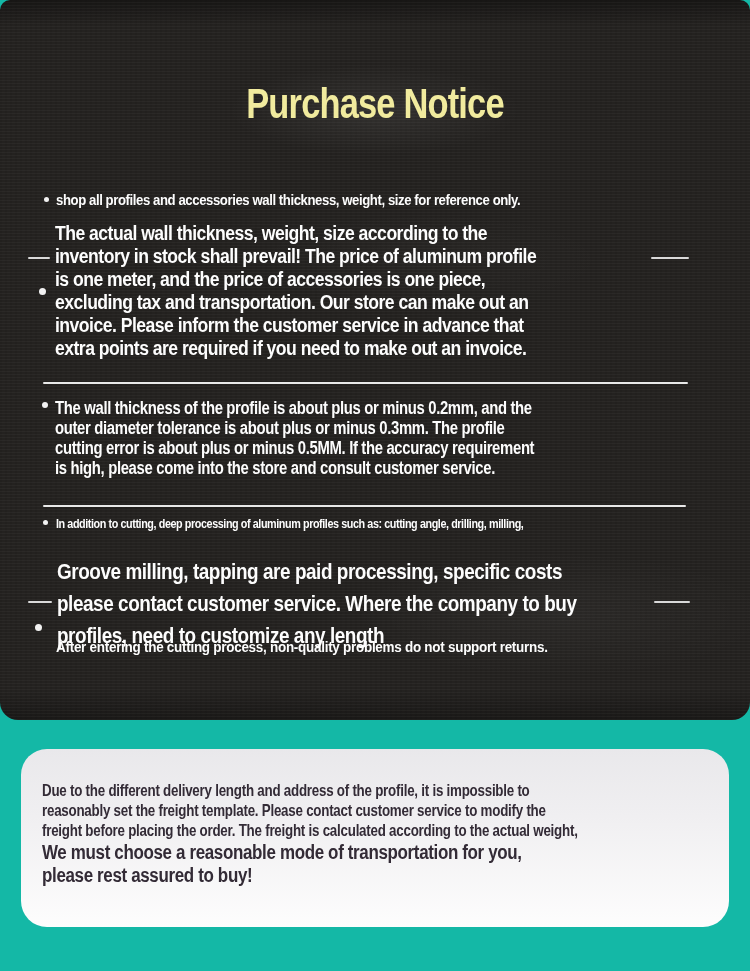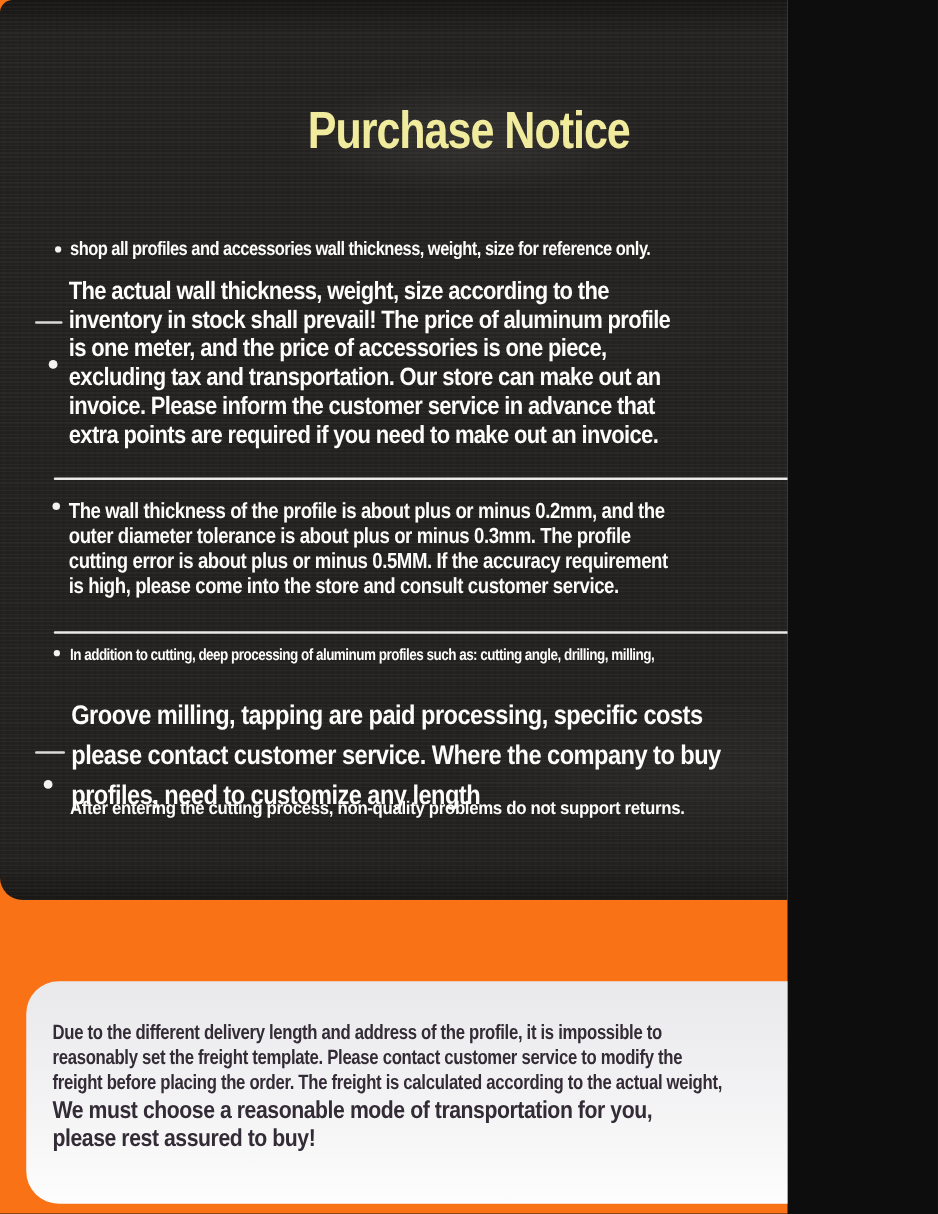--- a/index.html
+++ b/index.html
@@ -1,18 +1,18 @@
 <!DOCTYPE html>
 <html><head>
 <meta charset="utf-8">
 <style>
   html,body{margin:0;padding:0;background:#0d0d0d;}
   .canvas{
-    position:relative;width:630px;height:971px;overflow:hidden;
-    background:#f97316;
+    position:relative;width:750px;height:971px;overflow:hidden;
+    background:#14b8a6;
     font-family:"Liberation Sans", sans-serif;
     font-weight:700;
   }
   
   .panel{
     position:absolute;left:0;top:0;width:750px;height:720px;
     border-radius:10px 10px 18px 18px;
     background-color:#242220;
     background-image:
       radial-gradient(ellipse 210px 65px at 375px 110px, rgba(255,255,255,0.07), rgba(255,255,255,0) 70%),
@@ -44,21 +44,21 @@
   .divider{position:absolute;height:2px;background:#e9e9e9;border-radius:1px;}
   .divider-1{left:43px;top:382px;width:645px;}
   .divider-2{left:43px;top:505px;width:643px;}
   .dash{position:absolute;height:2px;background:#d9d9d9;border-radius:1px;}
   .dash-s2-left{left:28px;top:257px;width:22px;}
   .dash-s2-right{left:651px;top:257px;width:38px;}
   .dash-s4-left{left:28px;top:601px;width:24px;}
   .dash-s4-right{left:654px;top:601px;width:36px;}
   
   .freight-card{
-    position:absolute;left:21px;top:785px;width:708px;height:178px;border-radius:26px;
+    position:absolute;left:21px;top:749px;width:708px;height:178px;border-radius:26px;
     background:linear-gradient(180deg,#e9e8eb 0%,#f0eff1 38%,#fdfdfd 100%);
   }
   .card-text{position:absolute;color:#332b36;white-space:pre-line;margin:0;transform-origin:left center;}
   .card-body{left:21px;top:31px;font-size:16.5px;letter-spacing:-0.3px;transform:scaleX(0.81);line-height:20px;}
   .card-highlight{left:21px;top:92px;font-size:19.5px;letter-spacing:-0.4px;transform:scaleX(0.87);line-height:22.5px;}
 </style>
 </head>
 <body>
 
 <div class="canvas">

